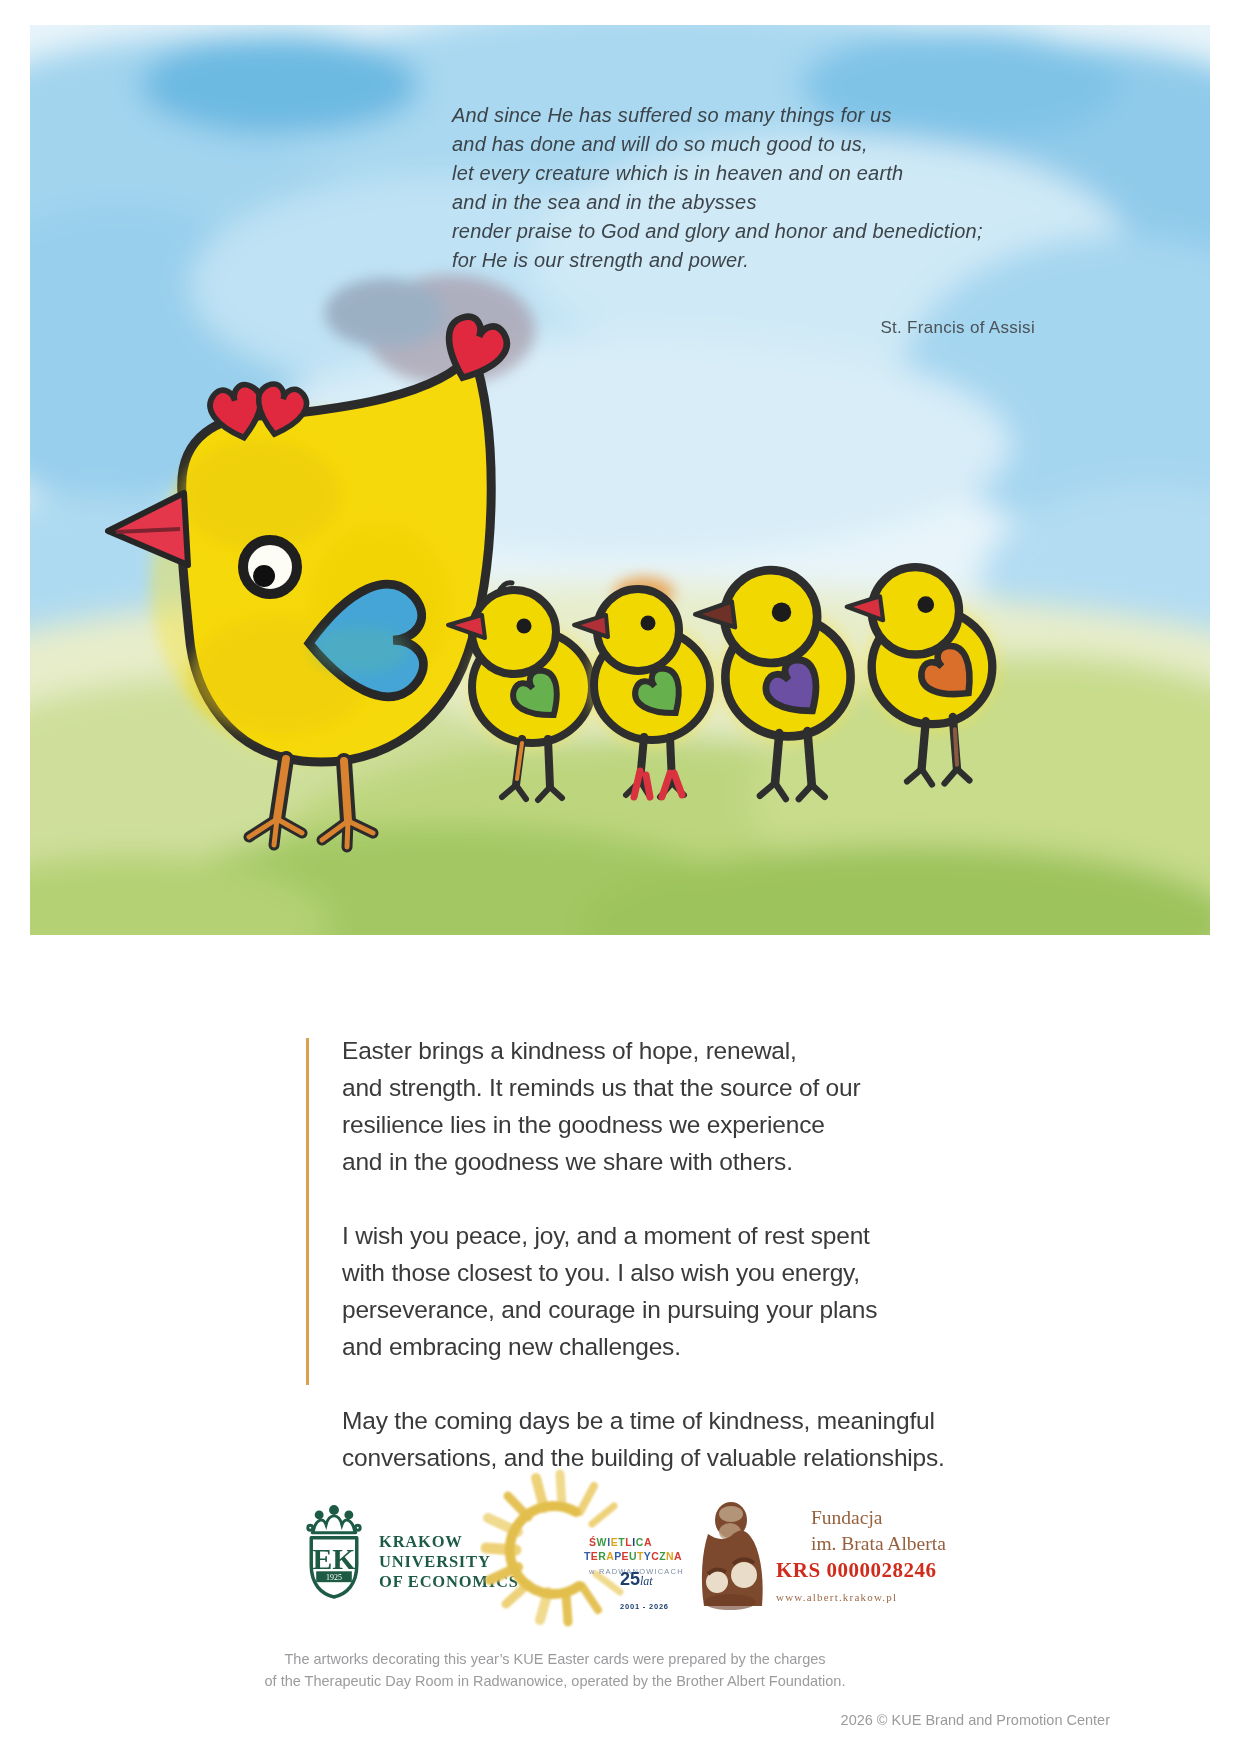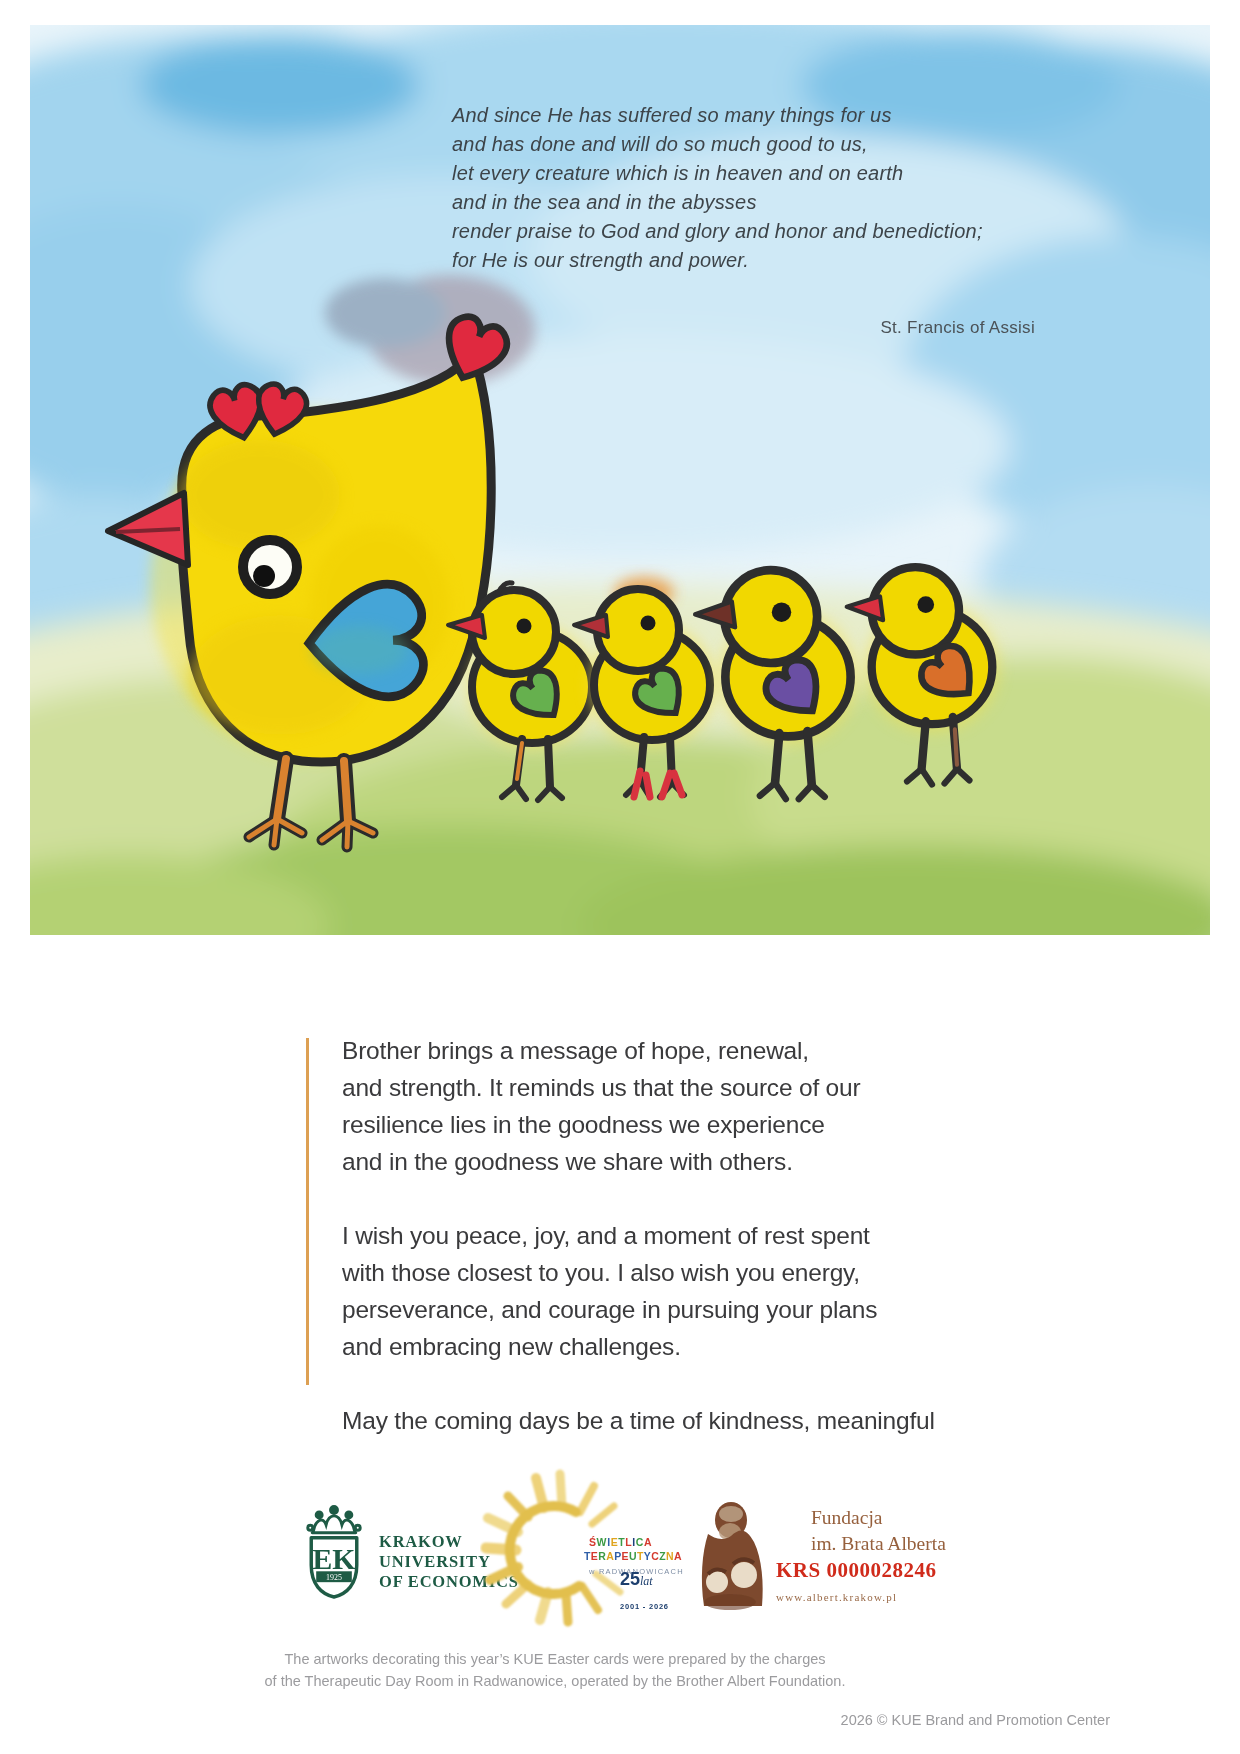--- a/index.html
+++ b/index.html
@@ -189,33 +189,34 @@
     <div class="q-line">let every creature which is in heaven and on earth</div>
     <div class="q-line">and in the sea and in the abysses</div>
     <div class="q-line">render praise to God and glory and honor and benediction;</div>
     <div class="q-line">for He is our strength and power.</div>
   </div>
   <div class="attribution">St. Francis of Assisi</div>
 
   <div class="accent-bar"></div>
   <div class="message">
     <div class="para">
-      <div class="m-line">Brother brings a message of hope, renewal,</div>
+      <div class="m-line">Easter brings a kindness of hope, renewal,</div>
       <div class="m-line">and strength. It reminds us that the source of our</div>
       <div class="m-line">resilience lies in the goodness we experience</div>
       <div class="m-line">and in the goodness we share with others.</div>
     </div>
     <div class="para">
       <div class="m-line">I wish you peace, joy, and a moment of rest spent</div>
       <div class="m-line">with those closest to you. I also wish you energy,</div>
       <div class="m-line">perseverance, and courage in pursuing your plans</div>
       <div class="m-line">and embracing new challenges.</div>
     </div>
     <div class="para">
       <div class="m-line">May the coming days be a time of kindness, meaningful</div>
+      <div class="m-line">conversations, and the building of valuable relationships.</div>
     </div>
   </div>
 
   <svg class="kue-crest" viewBox="0 0 62 96">
     <g stroke="#1e5b45" fill="none" stroke-width="3" stroke-linecap="round">
       <path d="M10 28 C12 16 20 12 23 21 C26 9 36 9 39 21 C42 12 50 16 52 28"></path>
       <path d="M9 29 L53 29"></path>
       <circle cx="16" cy="11" r="3" fill="#1e5b45"></circle>
       <circle cx="31" cy="6" r="3.5" fill="#1e5b45"></circle>
       <circle cx="46" cy="11" r="3" fill="#1e5b45"></circle>

